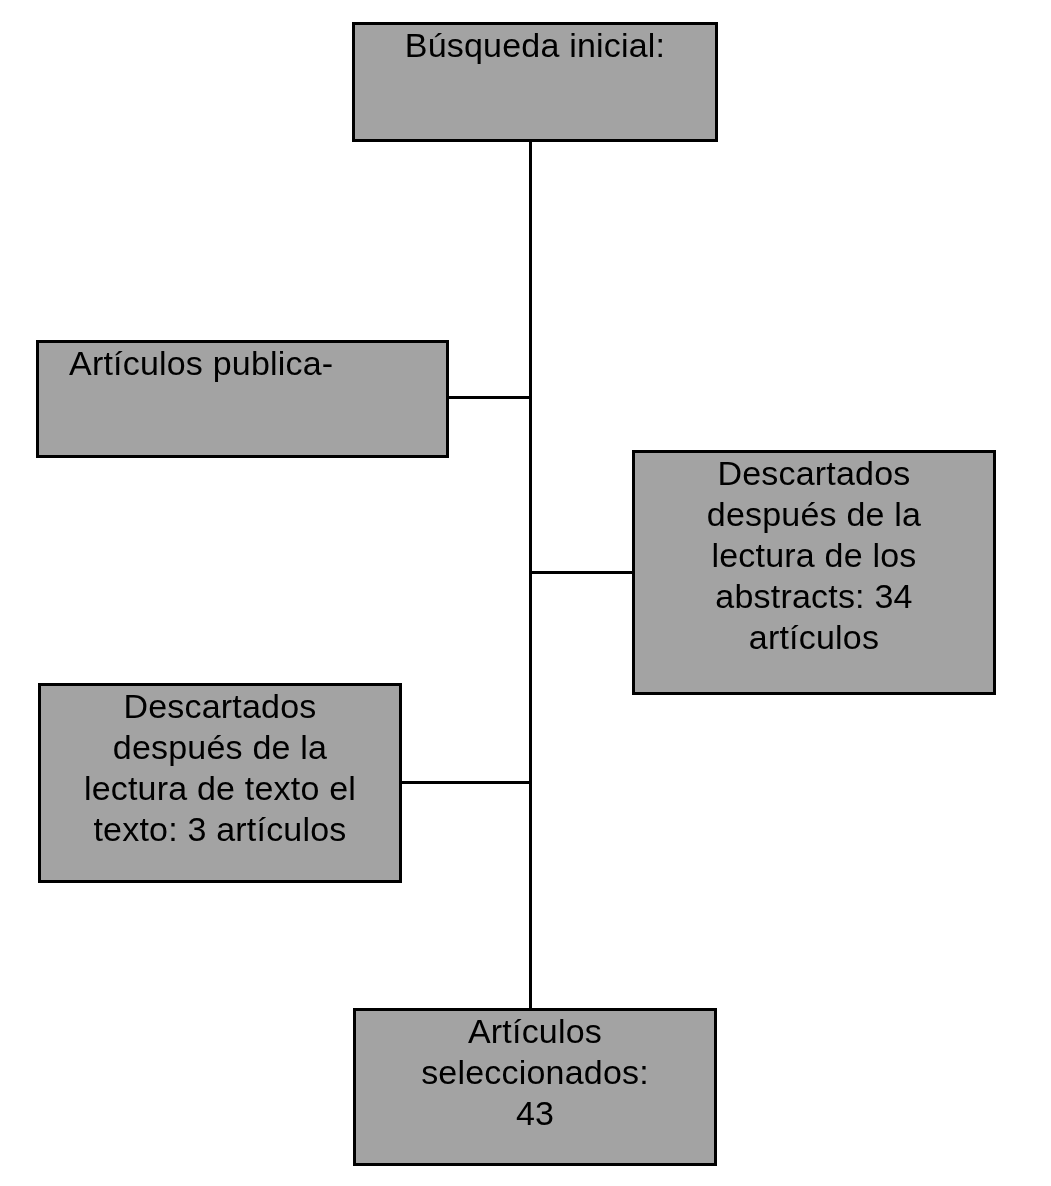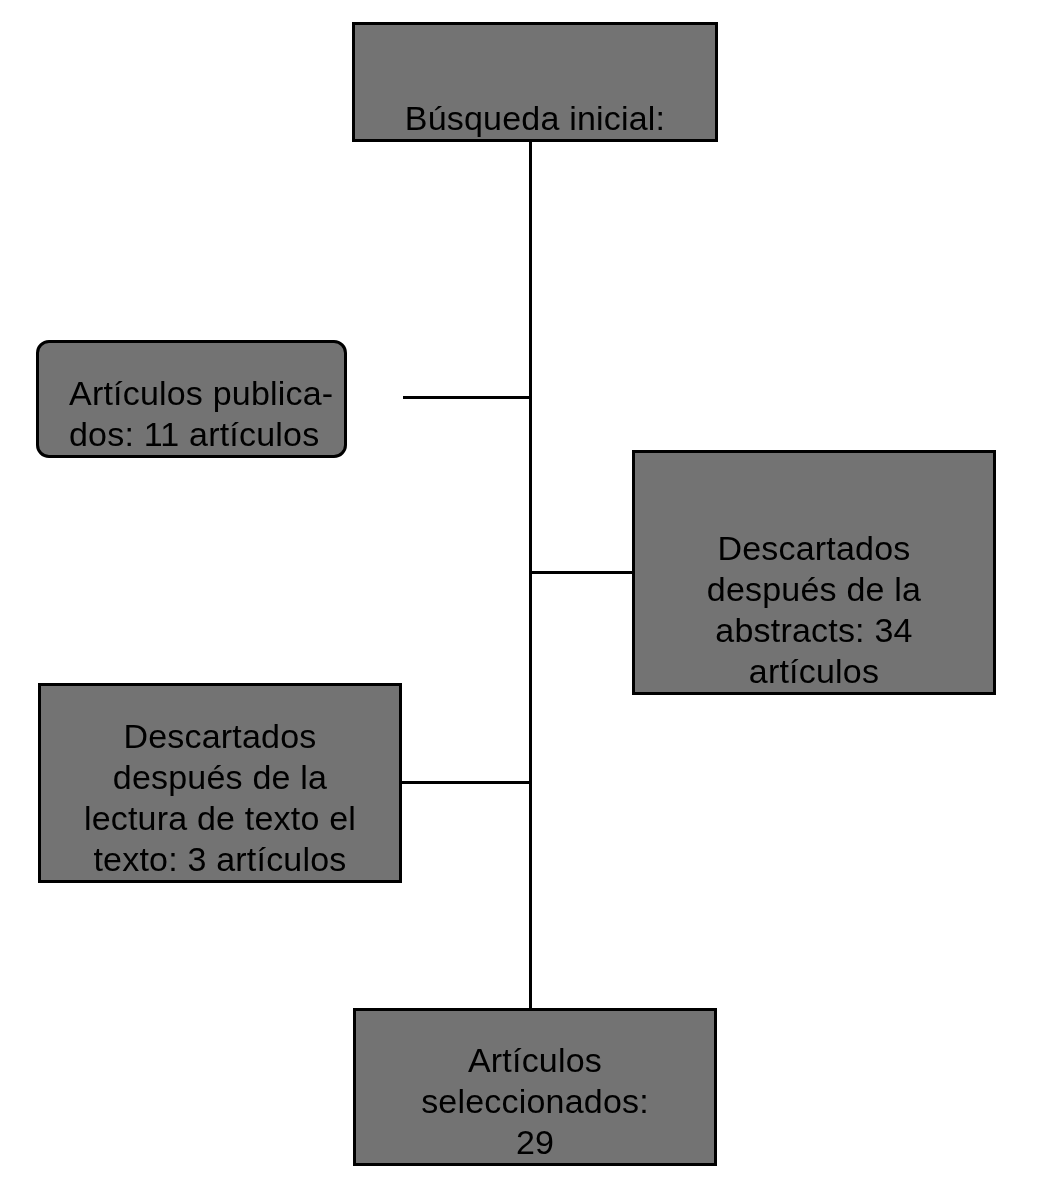--- a/index.html
+++ b/index.html
@@ -13,24 +13,24 @@
     height: 1186px;
     background: #ffffff;
     font-family: "Liberation Sans", sans-serif;
     color: #000000;
     overflow: hidden;
   }
   .fbox {
     position: absolute;
     box-sizing: border-box;
     border: 3px solid #000000;
-    background: #737373;
+    background: #a3a3a3;
     display: flex;
     flex-direction: column;
-    justify-content: flex-end;
+    justify-content: flex-start;
     align-items: center;
     font-size: 34px;
     line-height: 41px;
     text-align: center;
     letter-spacing: 0.2px;
   }
   .fbox.left-align {
     align-items: flex-start;
     text-align: left;
     padding-left: 30px;
@@ -51,38 +51,38 @@
 
   <div class="vline" style="left:529px; top:142px; width:3px; height:866px;"></div>
   <div class="hline" style="left:403px; top:396px; width:126px; height:3px;"></div>
   <div class="hline" style="left:532px; top:571px; width:100px; height:3px;"></div>
   <div class="hline" style="left:402px; top:781px; width:127px; height:3px;"></div>
 
   <div class="fbox" style="left:352px; top:22px; width:366px; height:120px;">
     <div class="tl">Búsqueda inicial:</div>
   </div>
 
-  <div class="fbox left-align" style="left:36px; top:340px; width:311px; height:118px;border-radius:13px;">
+  <div class="fbox left-align" style="left:36px; top:340px; width:413px; height:118px;">
     <div class="tl">Artículos publica-</div>
-    <div class="tl">dos: 11 artículos</div>
   </div>
 
   <div class="fbox" style="left:632px; top:450px; width:364px; height:245px;">
     <div class="tl">Descartados</div>
     <div class="tl">después de la</div>
+    <div class="tl">lectura de los</div>
     <div class="tl">abstracts: 34</div>
     <div class="tl">artículos</div>
   </div>
 
   <div class="fbox" style="left:38px; top:683px; width:364px; height:200px;">
     <div class="tl">Descartados</div>
     <div class="tl">después de la</div>
     <div class="tl">lectura de texto el</div>
     <div class="tl">texto: 3 artículos</div>
   </div>
 
   <div class="fbox" style="left:353px; top:1008px; width:364px; height:158px;">
     <div class="tl">Artículos</div>
     <div class="tl">seleccionados:</div>
-    <div class="tl">29</div>
+    <div class="tl">43</div>
   </div>
 
 </div>
 
 </body></html>

